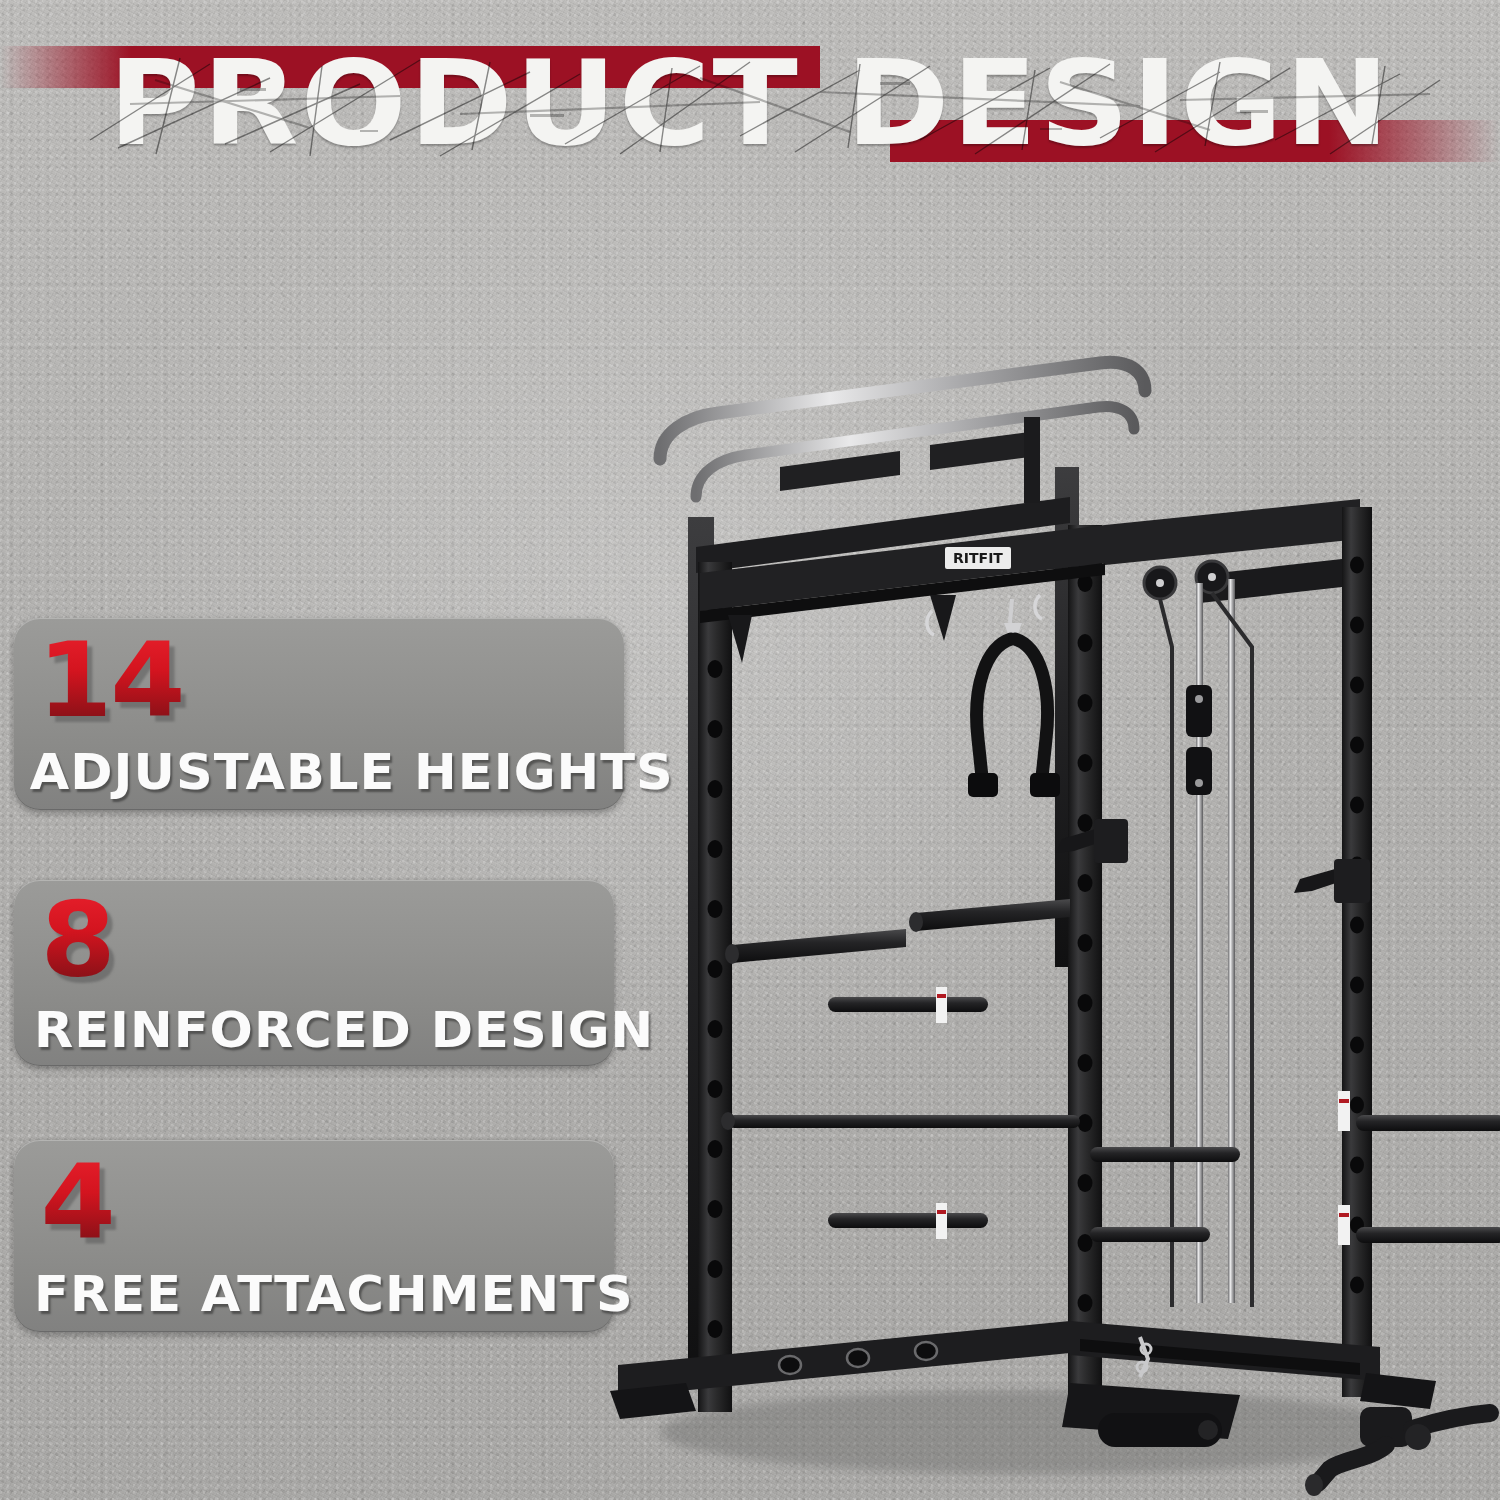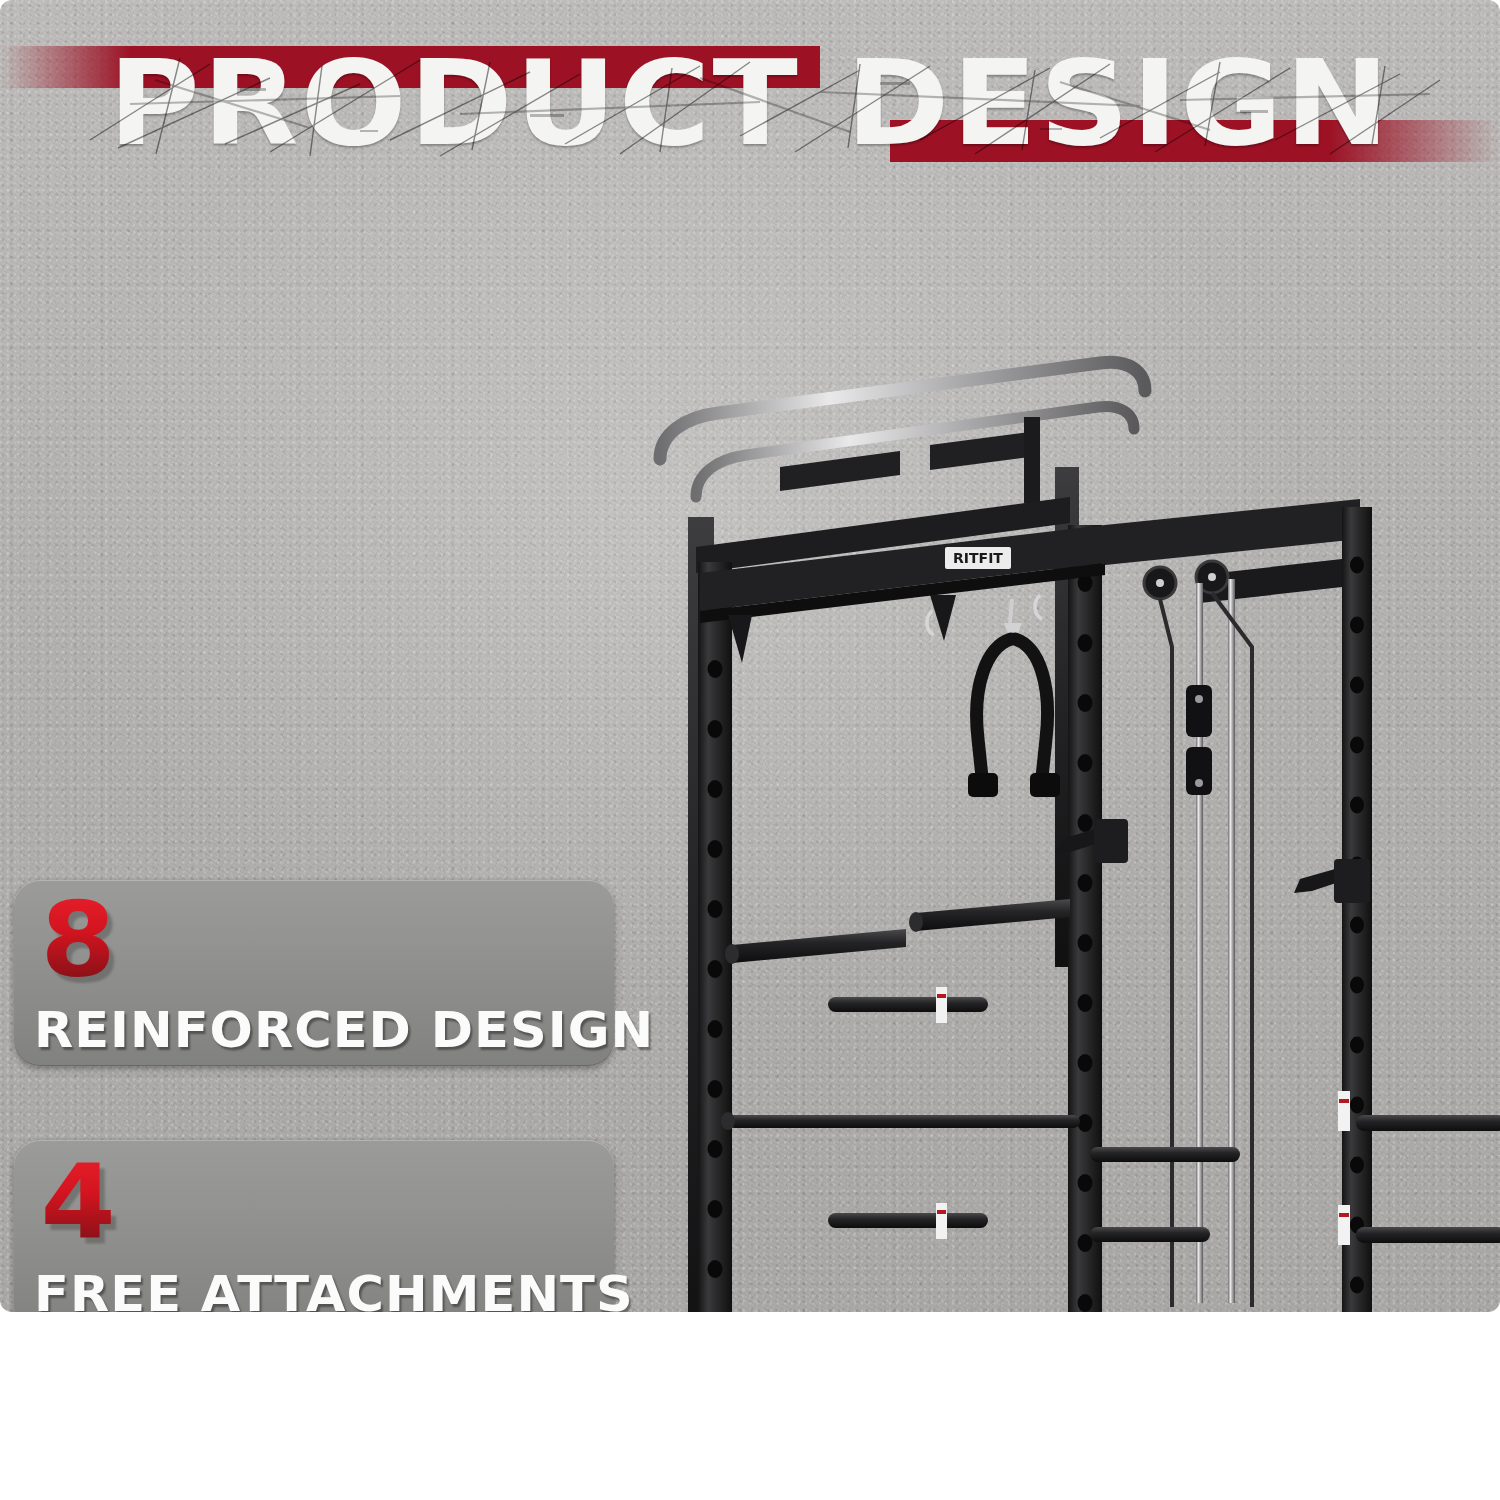--- a/index.html
+++ b/index.html
@@ -5,33 +5,32 @@
 <style>
   html, body {
     margin: 0;
     padding: 0;
     background: #ffffff;
   }
 
   #stage {
     position: relative;
     width: 1500px;
-    height: 1312px;
+    height: 1500px;
     overflow: hidden;
     font-family: "Liberation Sans", sans-serif;
     background-color: #b4b4b2;
     background-image:
       radial-gradient(ellipse 900px 700px at 45% 40%, rgba(255,255,255,0.22), rgba(255,255,255,0) 70%),
       radial-gradient(circle at 12% 18%, rgba(255,255,255,0.16) 0 1px, rgba(0,0,0,0) 2px),
       radial-gradient(circle at 31% 62%, rgba(0,0,0,0.08) 0 1px, rgba(0,0,0,0) 2px),
       radial-gradient(circle at 67% 27%, rgba(255,255,255,0.14) 0 1px, rgba(0,0,0,0) 2px),
       radial-gradient(circle at 84% 76%, rgba(0,0,0,0.07) 0 1px, rgba(0,0,0,0) 2px),
       linear-gradient(180deg, #bdbcba 0%, #b3b2b0 42%, #a9a8a6 100%);
     background-size: auto, 7px 7px, 9px 9px, 11px 11px, 13px 13px, auto;
-    border-radius: 12px;
   }
 
   
   #wall-noise {
     position: absolute;
     inset: 0;
     pointer-events: none;
     opacity: .55;
     background-image:
       repeating-linear-gradient(27deg, rgba(255,255,255,.07) 0 1px, rgba(0,0,0,.05) 1px 2px, rgba(0,0,0,0) 2px 4px),
@@ -201,20 +200,24 @@
         <rect x="470" y="70" width="34" height="3"></rect>
         <rect x="820" y="38" width="30" height="3"></rect>
         <rect x="1180" y="66" width="28" height="3"></rect>
         <rect x="300" y="86" width="18" height="2"></rect>
         <rect x="980" y="84" width="22" height="2"></rect>
       </g>
     </svg>
   </div>
 
 
+  <div class="callout" id="callout-1">
+    <div class="callout-number"><span>14</span><span class="unit"></span></div>
+    <div class="callout-label">ADJUSTABLE HEIGHTS</div>
+  </div>
 
   <div class="callout" id="callout-2">
     <div class="callout-number"><span>8</span><span class="unit"></span></div>
     <div class="callout-label">REINFORCED DESIGN</div>
   </div>
 
   <div class="callout" id="callout-3">
     <div class="callout-number"><span>4</span><span class="unit"></span></div>
     <div class="callout-label">FREE ATTACHMENTS</div>
   </div>

